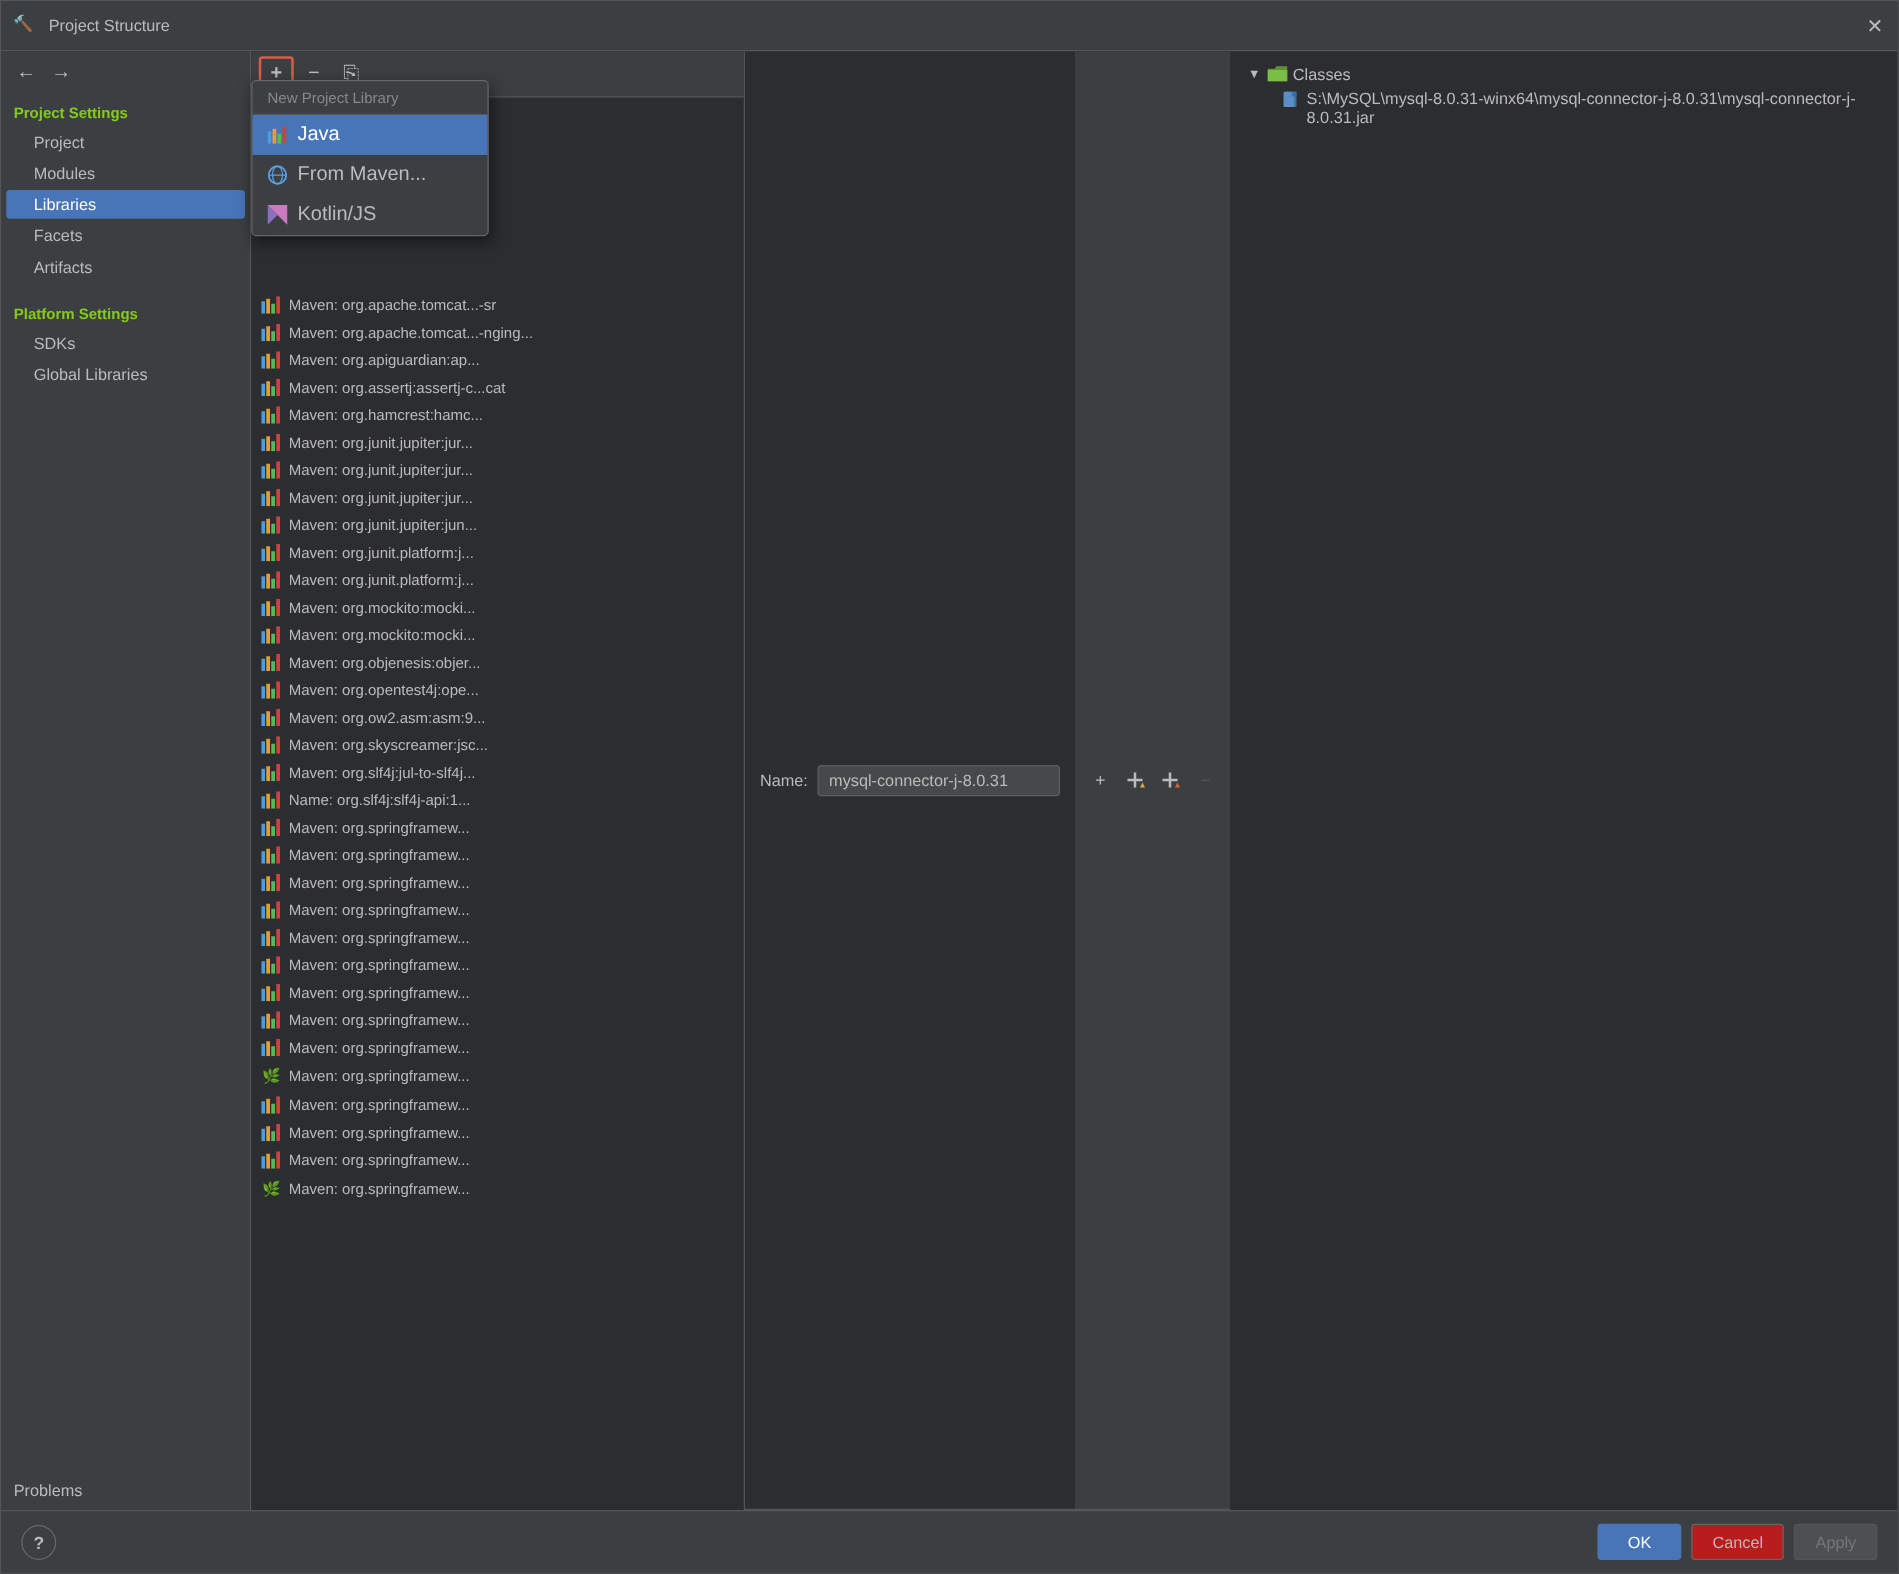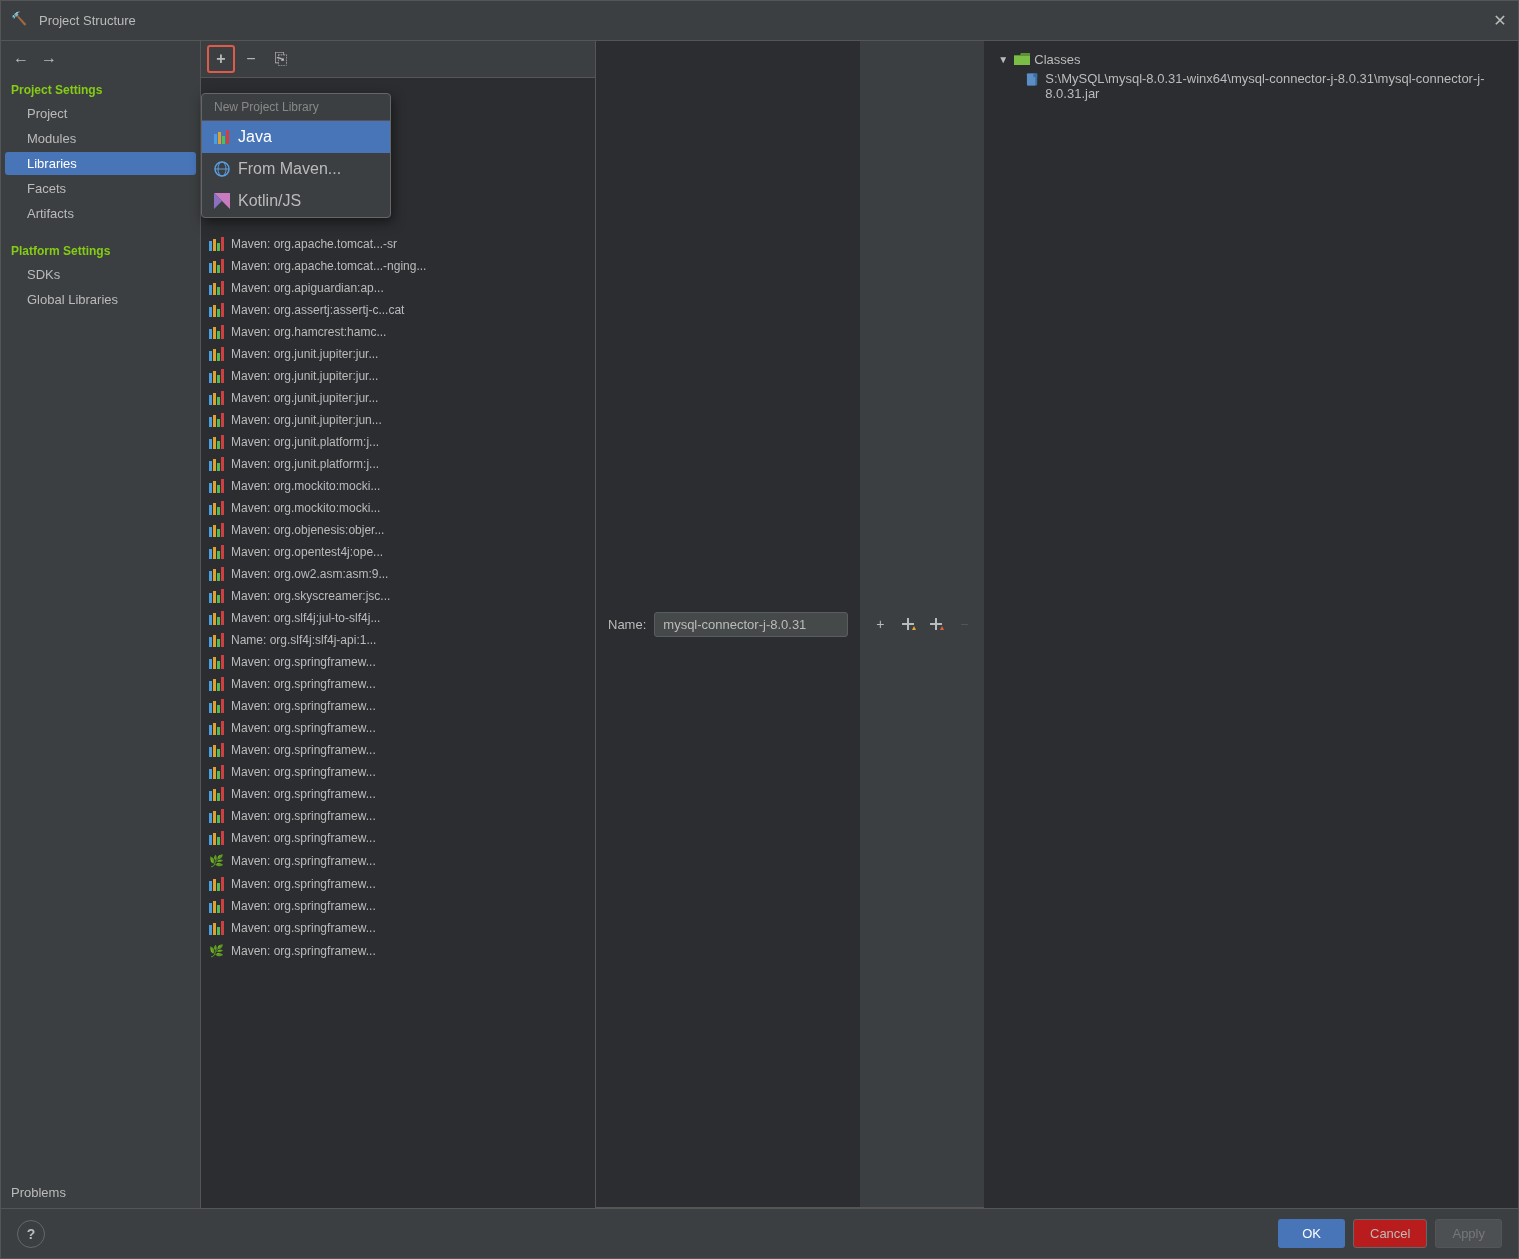--- a/index.html
+++ b/index.html
@@ -163,21 +163,21 @@
       cursor: pointer;
       display: flex;
       align-items: center;
       justify-content: center;
       font-size: 16px;
     }
 
     
     .dropdown-menu {
       position: absolute;
-      top: 52px;
+      top: 23px;
       left: 0;
       background: #3c3f41;
       border: 1px solid #666;
       border-radius: 4px;
       z-index: 100;
       min-width: 190px;
       box-shadow: 2px 4px 12px rgba(0,0,0,0.5);
     }
 
     .dropdown-header {

